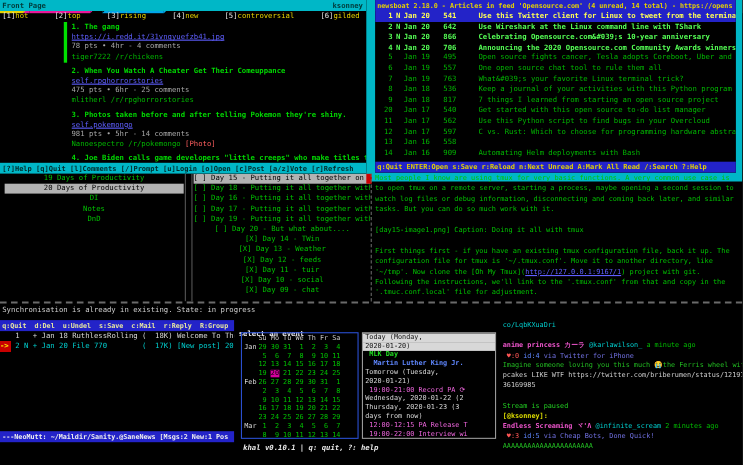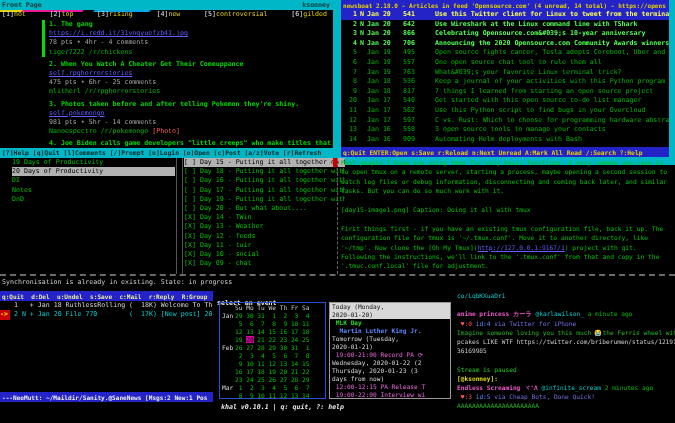--- a/index.html
+++ b/index.html
@@ -7,21 +7,21 @@
     font-family:"DejaVu Sans Mono",monospace;font-size:6.6px;line-height:9.4px;color:#ccc;}
   .abs{position:absolute;}
   
   #rtv{left:0;top:0;width:333px;height:158px;overflow:hidden;}
   .rtv-titlebar{position:absolute;left:0;top:0;width:333px;height:10px;background:#00b7c7;color:#003a3a;
     font-weight:bold;display:flex;justify-content:space-between;padding:1px 3px 0 2px;box-sizing:border-box;}
   .rtv-tabs{position:absolute;left:0;top:10px;width:333px;height:9px;display:flex;justify-content:space-between;
     padding:0 6px 0 2px;box-sizing:border-box;}
   .tab .k{color:#e8e8e8;}
   .tab .l{color:#e6d200;font-weight:normal;}
-  .rtv-posts{position:absolute;left:0;top:20px;width:396px;height:128px;overflow:hidden;padding-left:42px;}
+  .rtv-posts{position:absolute;left:16px;top:20px;width:396px;height:128px;overflow:hidden;padding-left:42px;}
   .post{padding-left:4px;border-left:3px solid transparent;margin-bottom:3px;line-height:9.2px;}
   .post.sel{border-left-color:#00e000;}
   .post .title{color:#00d800;font-weight:bold;}
   .post .link{color:#5f5fff;text-decoration:underline;}
   .post .meta{color:#a8a8a8;}
   .post .author{color:#00b400;}
   .post .tag{color:#ff5f5f;}
   .post div{white-space:pre;overflow:hidden;}
   .rtv-status{position:absolute;left:0;top:148px;width:333px;height:10px;background:#00b7c7;color:#002a2a;
     font-weight:bold;font-size:6.4px;padding:1px 0 0 2px;box-sizing:border-box;white-space:pre;overflow:hidden;}
@@ -35,21 +35,21 @@
   .nb-row.unread{color:#55ff55;font-weight:bold;}
   .nb-row.sel{background:#2323c8;color:#ffff55;font-weight:bold;}
   .c-num{width:16px;text-align:right;flex:none;}
   .c-flag{width:10px;text-align:center;flex:none;}
   .c-date{width:36px;flex:none;}
   .c-size{width:22px;text-align:left;flex:none;margin-right:10px;}
   .c-title{flex:1;overflow:hidden;}
   .nb-footer{position:absolute;left:0;top:147px;width:328px;height:10px;background:#2323c8;color:#e6d200;font-weight:bold;
     font-size:6.3px;padding:1px 0 0 2px;box-sizing:border-box;white-space:pre;overflow:hidden;}
   
-  #todo{left:12px;top:158px;width:333px;height:116px;overflow:hidden;}
+  #todo{left:4px;top:158px;width:333px;height:116px;overflow:hidden;text-align:center;}
   .todo-left{position:absolute;left:0;top:0;width:163px;height:116px;}
   .todo-sep{position:absolute;left:164px;top:0;width:5px;height:116px;border-left:1px solid #555;border-right:1px solid #555;}
   .todo-right{position:absolute;left:172px;top:0;width:161px;height:116px;}
   .t-row{height:9.2px;line-height:9.2px;color:#00c200;white-space:pre;overflow:hidden;}
   .t-row.sel{background:#b2b2b2;color:#000;}
   .todo-redmark{position:absolute;left:333px;top:158px;width:5px;height:9px;background:#cc0000;}
   
   #article{left:341px;top:158px;width:334px;height:116px;overflow:hidden;font-size:6.3px;}
   #article .a-row{height:9.4px;line-height:9.4px;color:#00c200;white-space:pre;overflow:hidden;}
   #article .a-link{color:#5f5fff;text-decoration:underline;}
@@ -286,21 +286,20 @@
             <span class="c-date">Jan 17</span>
             <span class="c-size">597</span>
             <span class="c-title">C vs. Rust: Which to choose for programming hardware abstractions</span>
           </div>
 
           <div class="nb-row">
             <span class="c-num">13</span>
             <span class="c-flag"></span>
             <span class="c-date">Jan 16</span>
             <span class="c-size">558</span>
-            <span class="c-title">3 open source tools to manage your contacts</span>
           </div>
 
           <div class="nb-row">
             <span class="c-num">14</span>
             <span class="c-flag"></span>
             <span class="c-date">Jan 16</span>
             <span class="c-size">909</span>
             <span class="c-title">Automating Helm deployments with Bash</span>
           </div>
 

